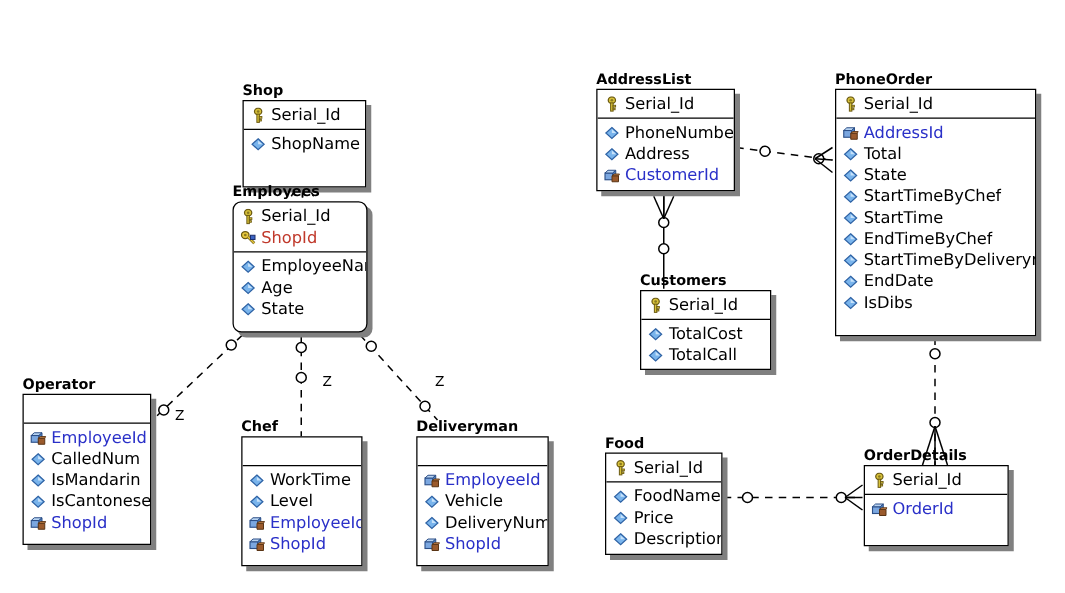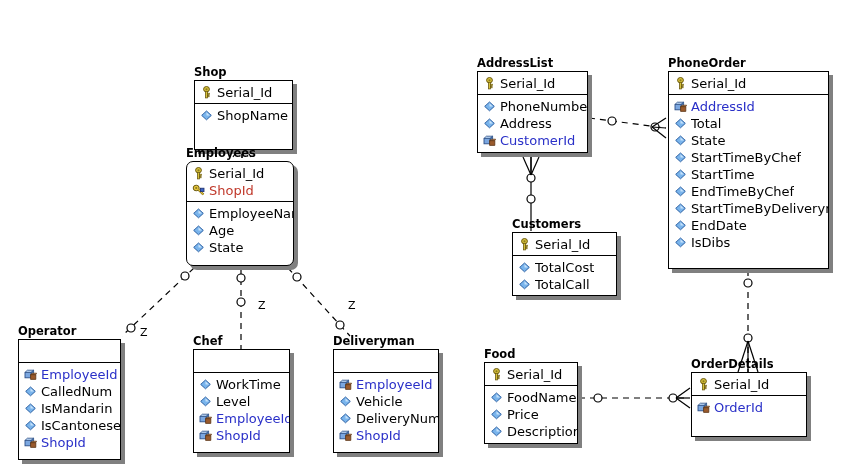--- a/index.html
+++ b/index.html
@@ -210,21 +210,21 @@
                 <svg width="13" height="13" viewBox="0 0 13 13">
                   <path d="M6.5 2.0 L11.3 6.4 L6.5 10.8 L1.7 6.4 Z" fill="#79b4ec" stroke="#2f63a5" stroke-width="1"></path>
                   <path d="M6.5 3.3 L9.9 6.4 L6.5 6.4 Z" fill="#c8e2fa"></path>
                 </svg>
               </span>
               <span class="lbl">State</span>
             </div>
           </div>
         </div>
       </div>
-      <div class="entity" style="left: 18px; top: 339px; width: 103px; height: 90px;">
+      <div class="entity" style="left: 18px; top: 315px; width: 103px; height: 90px;">
         <div class="title">Operator</div>
         <div class="box" style="width: 103px; height: 121px;">
           <div class="sect pk" style="height: 23px; padding-top: 3px;"></div>
           <div class="sect" style="padding-top: 3px;">
             <div class="attr fk-blue">
               <span class="ico">
                 <svg width="13" height="13" viewBox="0 0 13 13">
                   <rect x="1.0" y="4.4" width="6.2" height="5.4" fill="#7ba7e0" stroke="#2c4f87" stroke-width="0.9"></rect>
                   <path d="M1.0 4.4 L3.4 2.2 L9.6 2.2 L7.2 4.4 Z" fill="#b7d3f2" stroke="#2c4f87" stroke-width="0.8"></path>
                   <path d="M7.2 4.4 L9.6 2.2 L9.6 7.6 L7.2 9.8 Z" fill="#4a7ec0" stroke="#2c4f87" stroke-width="0.8"></path>

